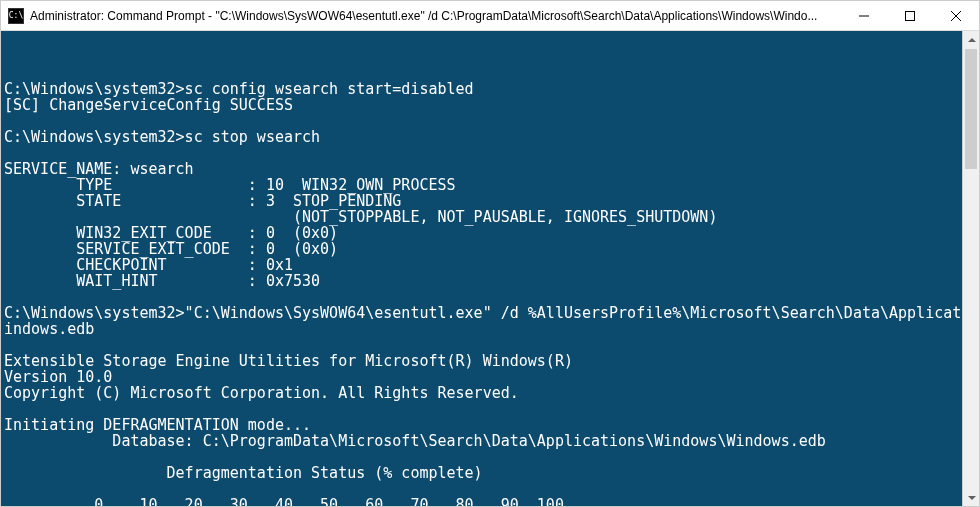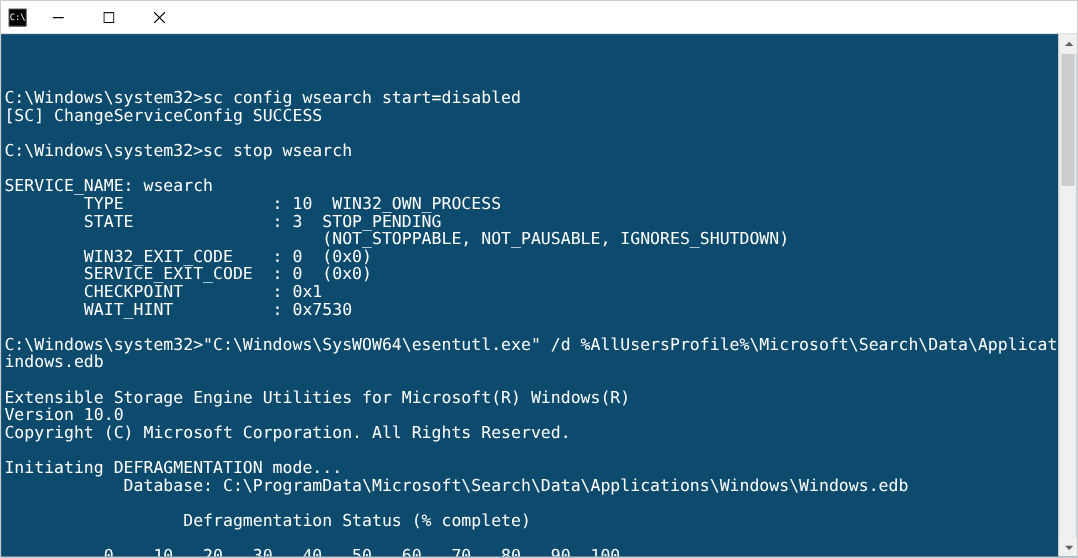--- a/index.html
+++ b/index.html
@@ -101,20 +101,21 @@
     }
   </style>
 </head>
 <body>
 
 <div class="window">
   <div class="titlebar">
     <div class="icon-box">
       <span>C:\</span>
     </div>
+    <div class="title">Administrator: Command Prompt - "C:\Windows\SysWOW64\esentutl.exe"  /d C:\ProgramData\Microsoft\Search\Data\Applications\Windows\Windo...</div>
     <div class="btn">
       <svg viewBox="0 0 10 10">
           <line x1="0" y1="5" x2="10" y2="5" stroke="#000" stroke-width="1"></line>
         </svg>
     </div>
     <div class="btn">
       <svg viewBox="0 0 10 10">
           <rect x="0.5" y="0.5" width="9" height="9" fill="none" stroke="#000" stroke-width="1"></rect>
         </svg>
     </div>

